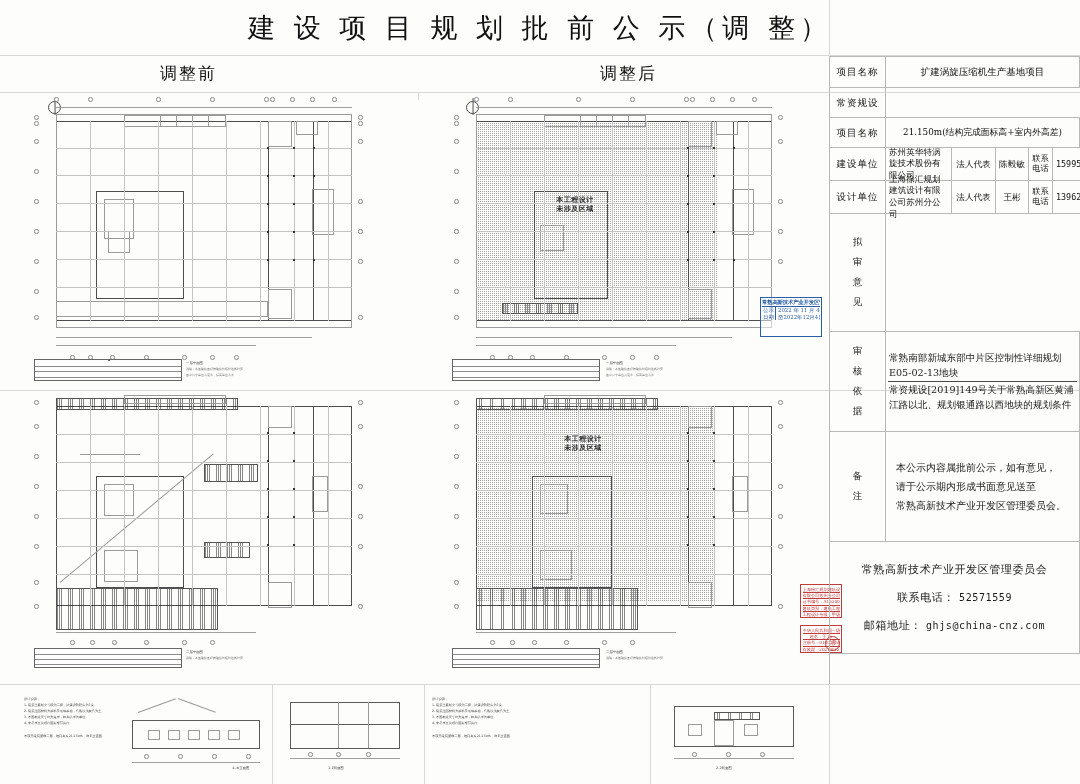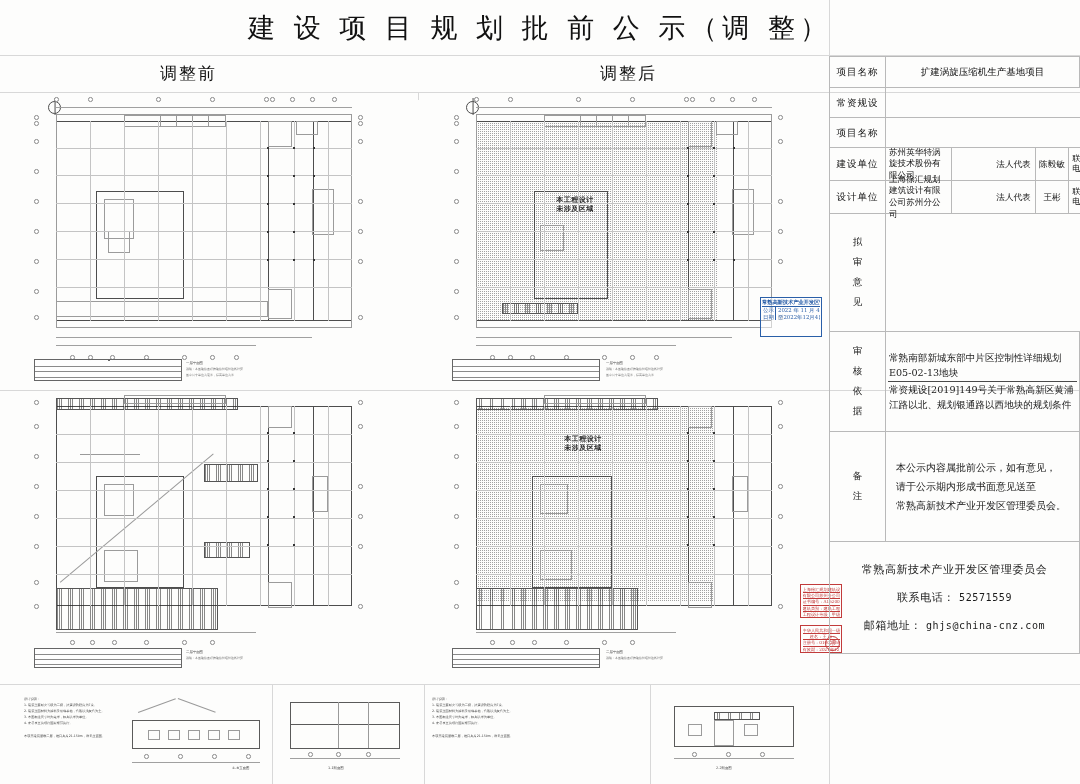--- a/index.html
+++ b/index.html
@@ -129,21 +129,21 @@
   .cell.left { justify-content: flex-start; text-align: left; }
   .lbl { width: 56px; flex: none; letter-spacing: 1px; }
   .val { flex: 1; }
 
   .r-name   { height: 31px; }
   .r-scale  { height: 30px; }
   .r-height { height: 30px; }
   .r-unit   { height: 33px; }
 
   .u-name  { width: 66px; flex: none; font-size: 8.6px; line-height: 1.35; }
-  .u-rep   { width: 44px; flex: none; font-size: 8.6px; margin-left: 40px; }
+  .u-rep   { width: 44px; flex: none; font-size: 8.6px; }
   .u-repv  { width: 33px; flex: none; font-size: 8.6px; }
   .u-tel   { width: 24px; flex: none; font-size: 8.2px; line-height: 1.2; }
   .u-telv  { flex: 1; font-size: 8.4px; font-family: "DejaVu Sans Mono", "Liberation Mono", monospace; }
 
   .r-opinion { height: 118px; }
   .vlbl {
     width: 56px; flex: none;
     display: flex; flex-direction: column;
     align-items: center; justify-content: center;
     gap: 7px;
@@ -813,20 +813,21 @@
       <div class="cell lbl">项目名称</div>
       <div class="cell val">扩建涡旋压缩机生产基地项目</div>
     </div>
 
     <div class="row r-scale">
       <div class="cell lbl">常资规设</div>
     </div>
 
     <div class="row r-height">
       <div class="cell lbl">项目名称</div>
+      <div class="cell val" style="font-size:8.8px;">21.150m(结构完成面标高+室内外高差)</div>
     </div>
 
     <div class="row r-unit">
       <div class="cell lbl">建设单位</div>
       <div class="cell u-name left">苏州英华特涡旋技术股份有限公司</div>
       <div class="cell u-rep">法人代表</div>
       <div class="cell u-repv">陈毅敏</div>
       <div class="cell u-tel">联系电话</div>
       <div class="cell u-telv">15995912365</div>
     </div>

